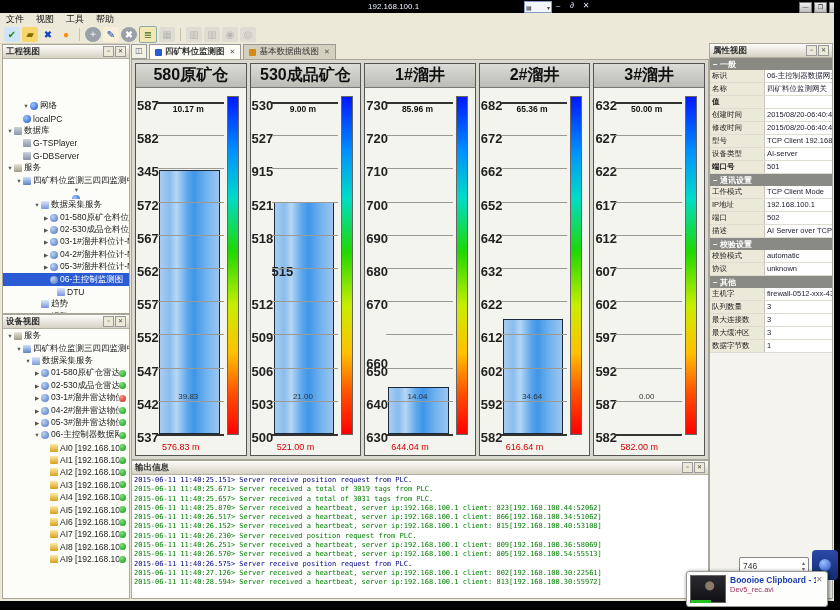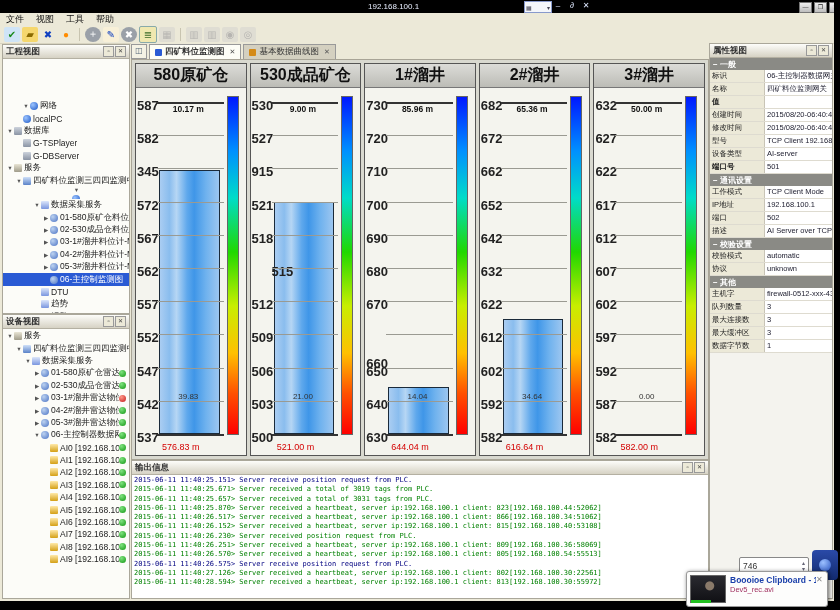--- a/index.html
+++ b/index.html
@@ -246,21 +246,21 @@
           <div class="trow" style="padding-left: 39px;">
             <span class="arrow">▶</span>
             <span class="ticon i-dev"></span>
             <span class="lbl">05-3#溜井料位计-Mon-</span>
           </div>
           <div class="trow sel" style="padding-left: 39px;">
             <span class="arrow"></span>
             <span class="ticon i-dev"></span>
             <span class="lbl">06-主控制监测图</span>
           </div>
-          <div class="trow" style="padding-left: 30px;">
+          <div class="trow" style="padding-left: 46px;">
             <span class="arrow"></span>
             <span class="ticon i-folder"></span>
             <span class="lbl">DTU</span>
           </div>
           <div class="trow" style="padding-left: 30px;">
             <span class="arrow"></span>
             <span class="ticon i-folder"></span>
             <span class="lbl">趋势</span>
           </div>
           <div class="trow" style="padding-left: 30px;">

